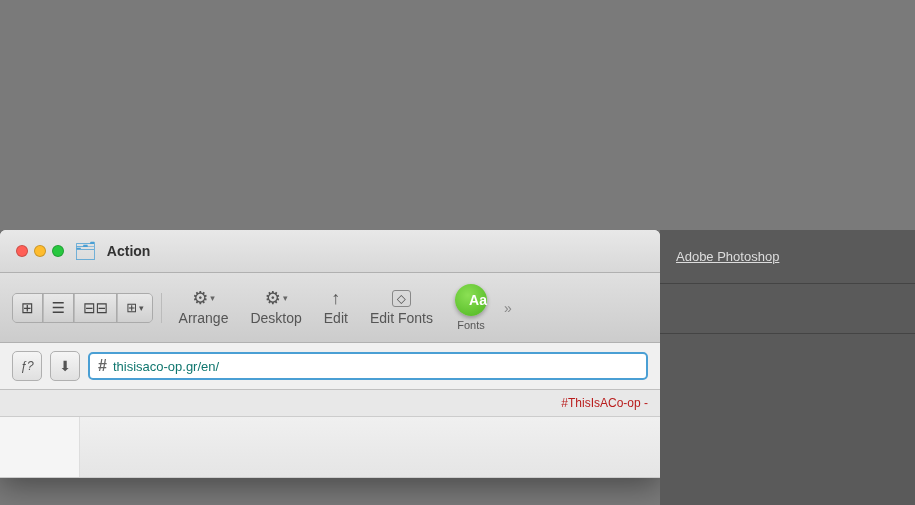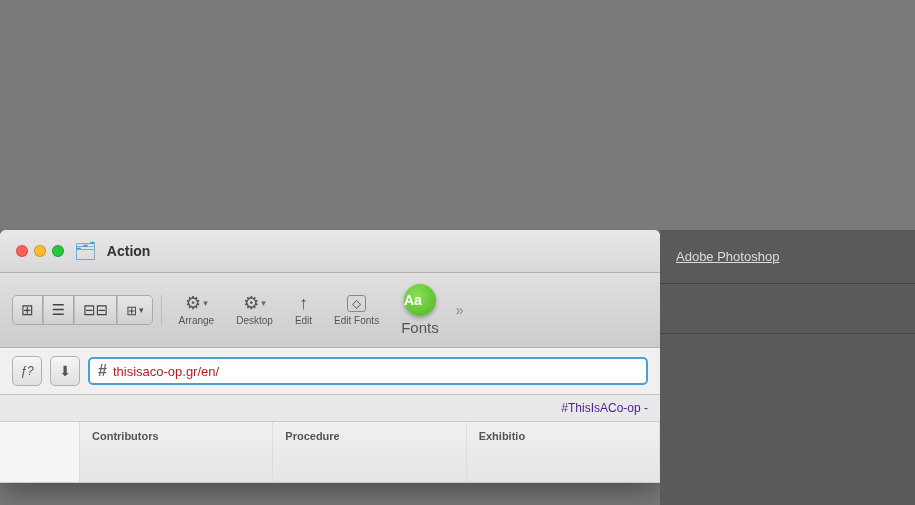--- a/index.html
+++ b/index.html
@@ -108,21 +108,21 @@
       border-radius: 5px;
       cursor: pointer;
       border: 1px solid transparent;
     }
     .toolbar-btn-icon {
       font-size: 18px;
       color: #555;
       line-height: 1;
     }
     .toolbar-btn-label {
-      font-size: 10px;
+      font-size: 14px;
       color: #555;
     }
 
     .view-buttons {
       display: flex;
       gap: 1px;
       border: 1px solid #aaa;
       border-radius: 5px;
       overflow: hidden;
       background: #bbb;
@@ -177,28 +177,28 @@
       border-radius: 5px;
       border: 1px solid transparent;
     }
     .fonts-circle {
       width: 32px;
       height: 32px;
       border-radius: 50%;
       background: radial-gradient(circle at 40% 35%, #8be054, #4db520);
       display: flex;
       align-items: center;
-      justify-content: flex-start;
+      justify-content: flex-end;
       font-size: 14px;
       font-weight: bold;
       color: white;
       box-shadow: 0 2px 4px rgba(0,0,0,0.3);
     }
     .fonts-label {
-      font-size: 15px;
+      font-size: 11px;
       color: #555;
     }
 
     .chevron-more {
       font-size: 14px;
       color: #888;
       padding: 0 4px;
       cursor: pointer;
     }
 
@@ -238,21 +238,21 @@
       padding: 0 8px;
       gap: 6px;
     }
     .url-hash {
       color: #666;
       font-size: 16px;
       font-weight: bold;
     }
     .url-text {
       font-size: 13px;
-      color: #b91c1c;
+      color: #0f766e;
       flex: 1;
     }
 
     .sidebar-area {
       width: 80px;
       background: #f5f5f5;
       border-right: 1px solid #ddd;
       height: 60px;
     }
 
@@ -370,36 +370,25 @@
     <div class="small-icon-btn">
       <span>⬇</span>
     </div>
     <div class="url-bar">
       <span class="url-hash">#</span>
       <span class="url-text">thisisaco-op.gr/en/</span>
     </div>
   </div>
 
   <div style="background:#e8e8e8; border-bottom:1px solid #ccc; padding:6px 12px; display:flex; justify-content:flex-end;">
-    <span style="font-size:12px;color:#4c1d95;">#ThisIsACo-op -</span>
+    <span style="font-size:12px;color:#b91c1c;">#ThisIsACo-op -</span>
   </div>
 
   <div class="table-header">
     <div class="sidebar-area"></div>
-    <div style="display:flex;flex:1;">
-      <div class="table-col">
-        <span>Contributors</span>
-      </div>
-      <div class="table-col">
-        <span>Procedure</span>
-      </div>
-      <div class="table-col">
-        <span>Exhibitio</span>
-      </div>
-    </div>
   </div>
 </div>
 
 <div style="position:absolute;top:230px;left:660px;right:0;height:54px;background:#5a5a5a;border-bottom:1px solid #444;display:flex;align-items:center;padding:0 16px;">
   <span style="color:#ddd;font-size:13px;text-decoration:underline;">Adobe Photoshop</span>
 </div>
 
 <div style="position:absolute;top:284px;left:660px;right:0;height:50px;background:#5a5a5a;border-bottom:1px solid #444;"></div>
 
 <div style="position:absolute;top:334px;left:660px;right:0;bottom:0;background:#5a5a5a;"></div>

